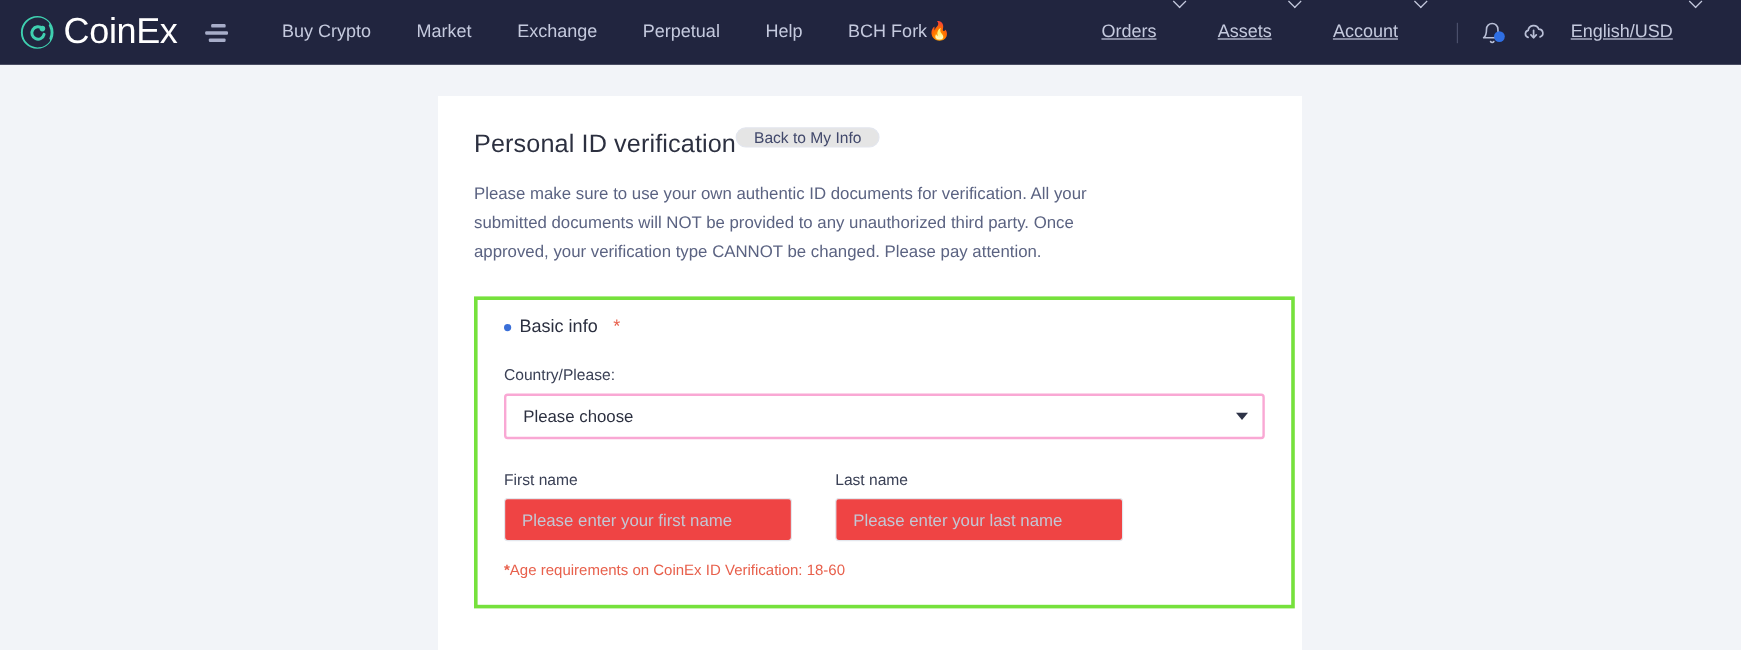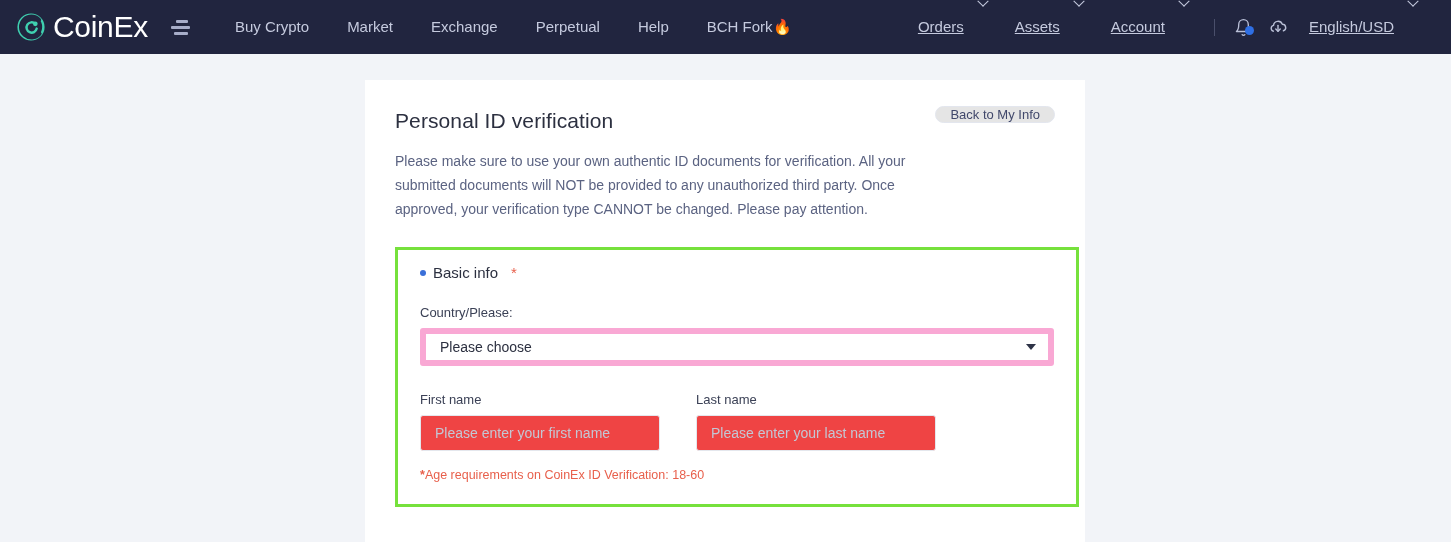--- a/index.html
+++ b/index.html
@@ -121,21 +121,20 @@
     left: 365px;
     top: 26px;
     width: 720px;
     min-height: 462px;
     background: #ffffff;
     padding: 26px 30px 0 30px;
   }
   .card-head {
     display: flex;
     align-items: flex-start;
-    justify-content: space-between;
   }
   .page-title {
     font-size: 21px;
     font-weight: 400;
     color: #2c3040;
     letter-spacing: 0.1px;
     padding-top: 3px;
   }
   .back-btn {
     border: 1px solid #e3e6ee;
@@ -187,21 +186,21 @@
   }
 
   .field-label {
     font-size: 13px;
     color: #3b4156;
     margin-top: 24px;
     margin-bottom: 8px;
   }
   .select-box {
     height: 38px;
-    border: 6px solid #f9a8d4;
+    border: 2px solid #f9a8d4;
     border-radius: 3px;
     display: flex;
     align-items: center;
     padding: 0 12px 0 14px;
     font-size: 14px;
     color: #2c3040;
     cursor: pointer;
     background: #fff;
     width: 100%;
   }

